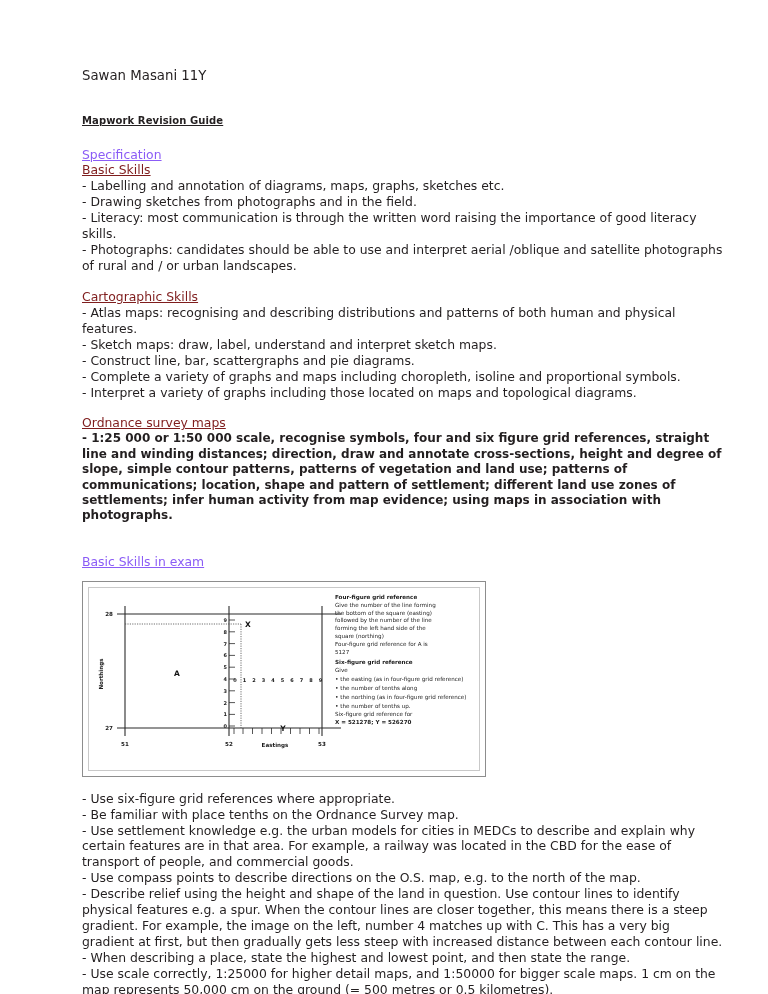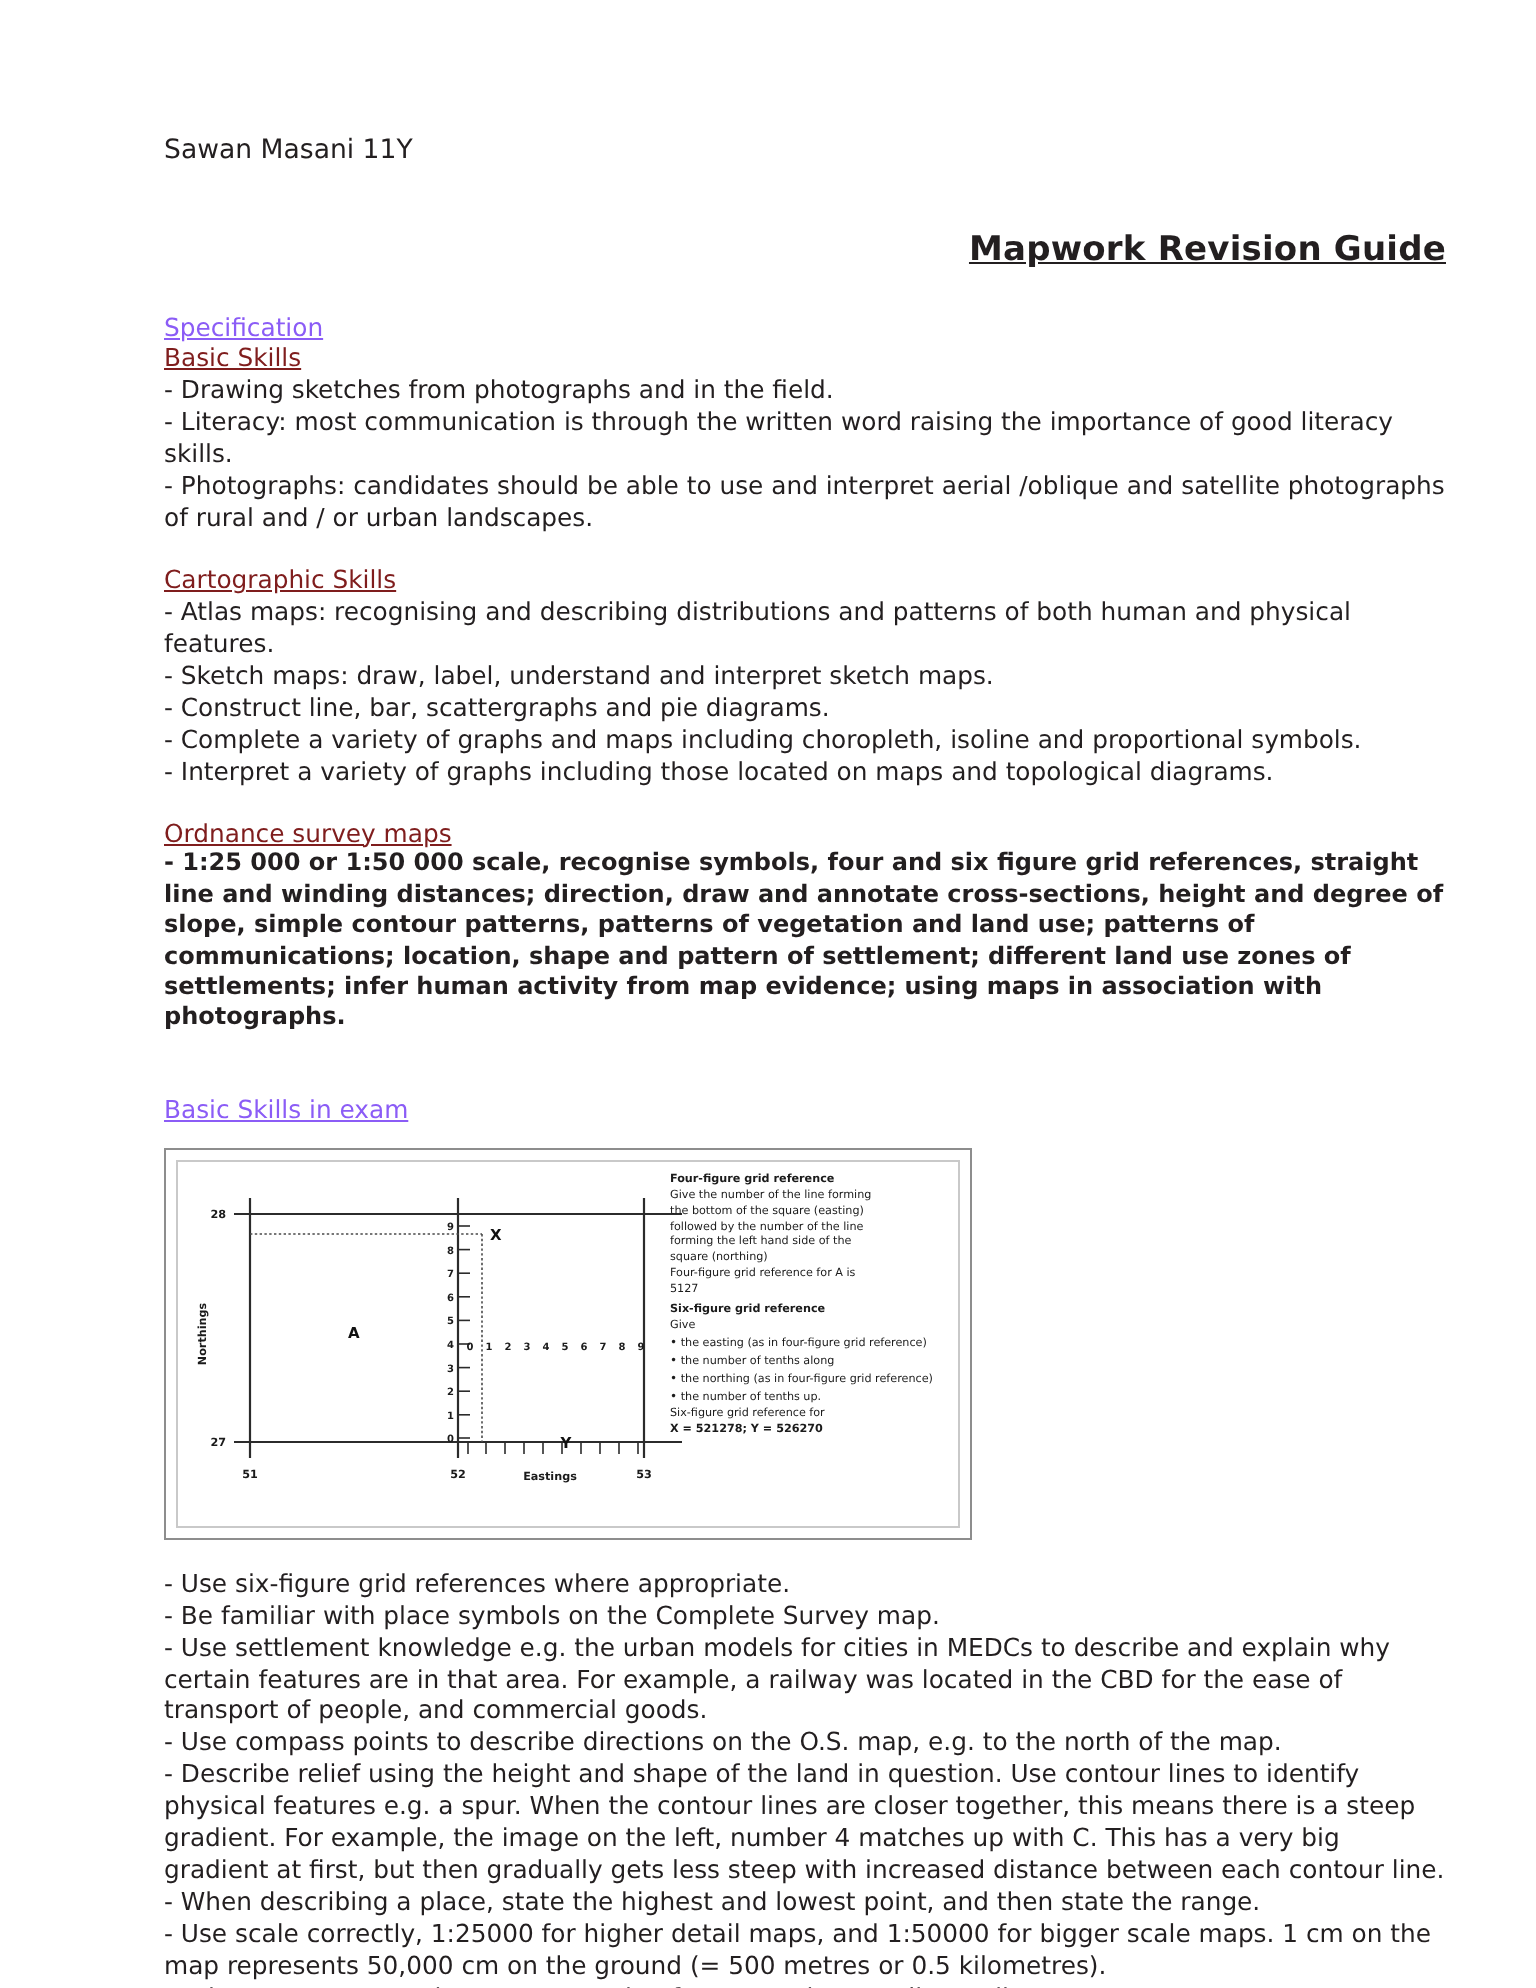--- a/index.html
+++ b/index.html
@@ -22,22 +22,22 @@
     box-sizing: border-box;
     padding: 68px 60px 0 67px;
     margin-left: 15px;
   }
   .byline {
     font-size: 13.3px;
     line-height: 1.25;
     margin: 0 0 0 0;
   }
   .doc-title {
-    text-align: right;
-    font-size: 17px;
+    text-align: left;
+    font-size: 10px;
     font-weight: bold;
     text-decoration: underline;
     margin: 30px 0 0 0;
     letter-spacing: 0.1px;
   }
   h2.head-black {
     font-size: 12.4px;
     font-weight: normal;
     text-decoration: underline;
     margin: 0;
@@ -121,20 +121,21 @@
   <div class="byline">Sawan Masani 11Y</div>
 
   <div class="doc-title">Mapwork Revision Guide</div>
 
   <div class="spacer-md"></div>
 
   <h2 class="head-black">Specification</h2>
 
   <h2 class="head-red">Basic Skills</h2>
   <ul class="lines">
+    <li>- Labelling and annotation of diagrams, maps, graphs, sketches etc.</li>
     <li>- Drawing sketches from photographs and in the field.</li>
     <li>- Literacy: most communication is through the written word raising the importance of good literacy skills.</li>
     <li>- Photographs: candidates should be able to use and interpret aerial /oblique and satellite photographs of rural and / or urban landscapes.</li>
   </ul>
 
   <div class="spacer-sm"></div>
 
   <h2 class="head-red">Cartographic Skills</h2>
   <ul class="lines">
     <li>- Atlas maps: recognising and describing distributions and patterns of both human and physical features.</li>
@@ -256,21 +257,21 @@
         <div class="b">X = 521278; Y = 526270</div>
       </div>
 
     </div>
   </div>
 
   <div style="height:14px"></div>
 
   <ul class="lines">
     <li>- Use six-figure grid references where appropriate.</li>
-    <li>- Be familiar with place symbols on the Complete Survey map.</li>
+    <li>- Be familiar with place tenths on the Ordnance Survey map.</li>
     <li>-  Use settlement knowledge e.g. the urban models for cities in MEDCs to describe and explain why certain features are in that area. For example, a railway was located in the CBD for the ease of transport of people, and commercial goods.</li>
     <li>- Use compass points to describe directions on the O.S. map, e.g. to the north of the map.</li>
     <li>- Describe relief using the height and shape of the land in question. Use contour lines to identify physical features e.g. a spur. When the contour lines are closer together, this means there is a steep gradient. For example, the image on the left, number 4 matches up with C. This has a very big gradient at first, but then gradually gets less steep with increased distance between each contour line.</li>
     <li>- When describing a place, state the highest and lowest point, and then state the range.</li>
     <li>- Use scale correctly, 1:25000 for higher detail maps, and 1:50000 for bigger scale maps.  1 cm on the map represents 50,000 cm on the ground (= 500 metres or 0.5 kilometres).</li>
     <li>- Bring necessary equipment, e.g. string for measuring non-linear distances.</li>
   </ul>
 
 </div>
 

